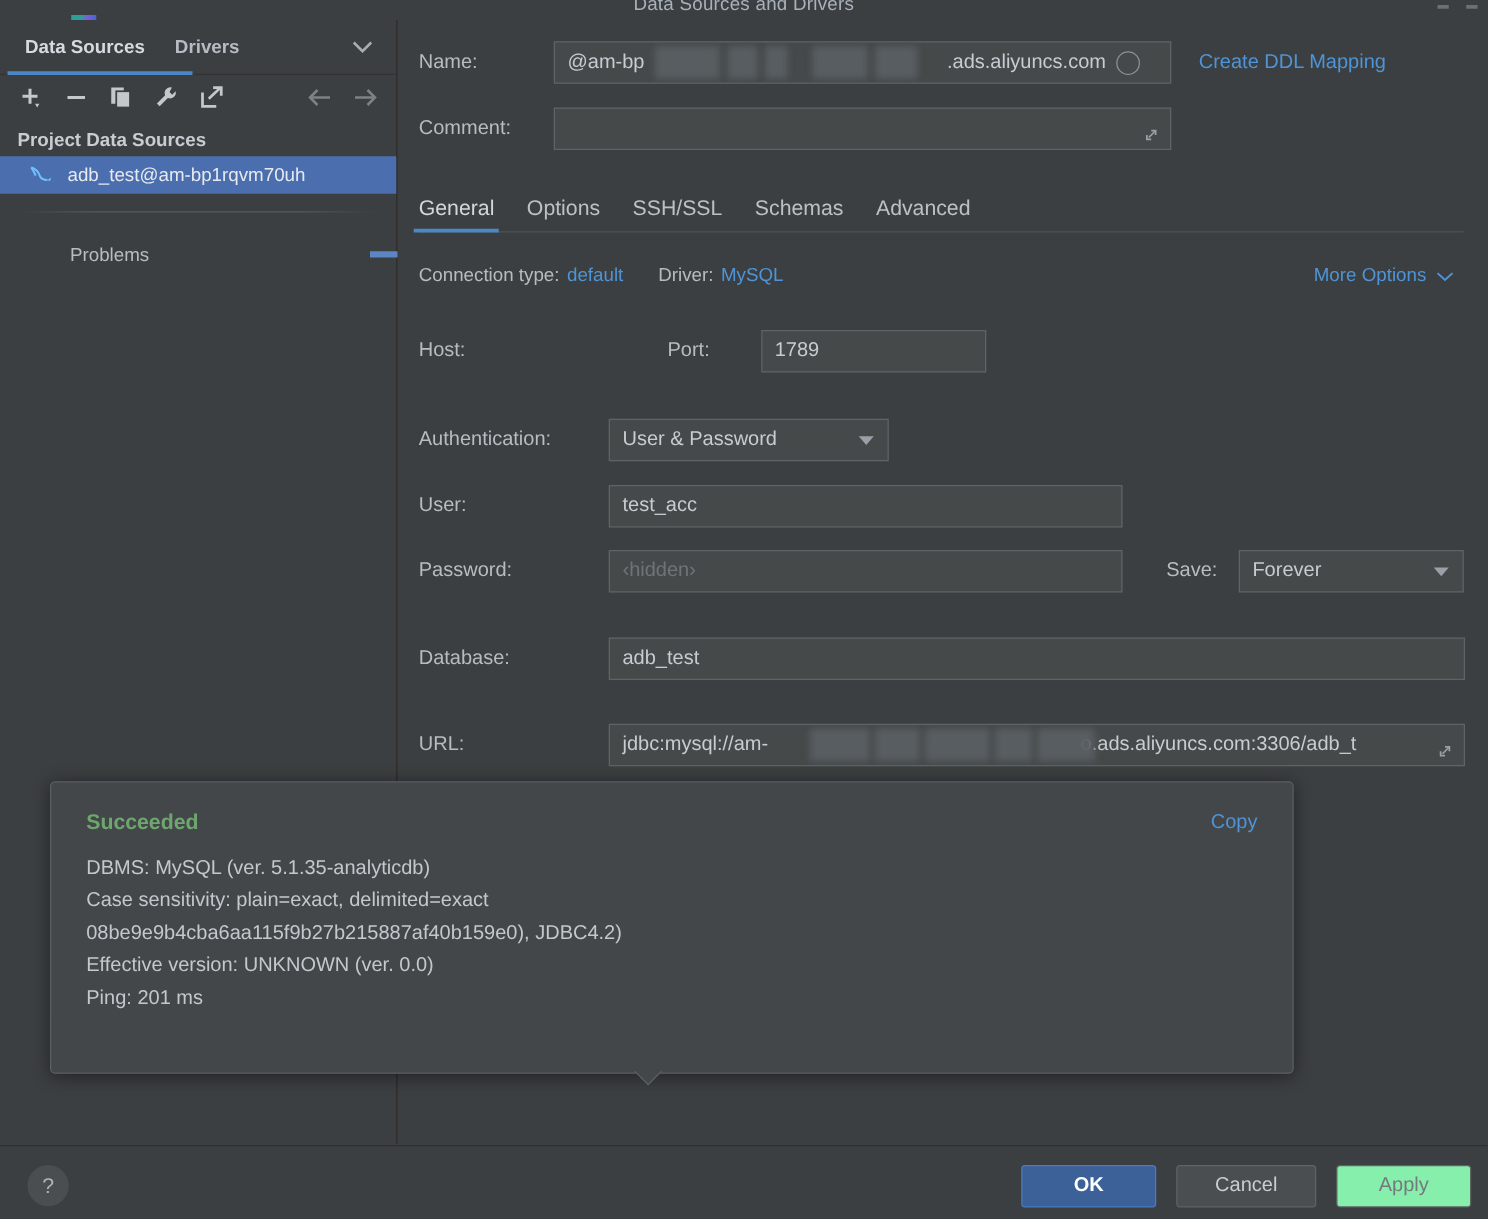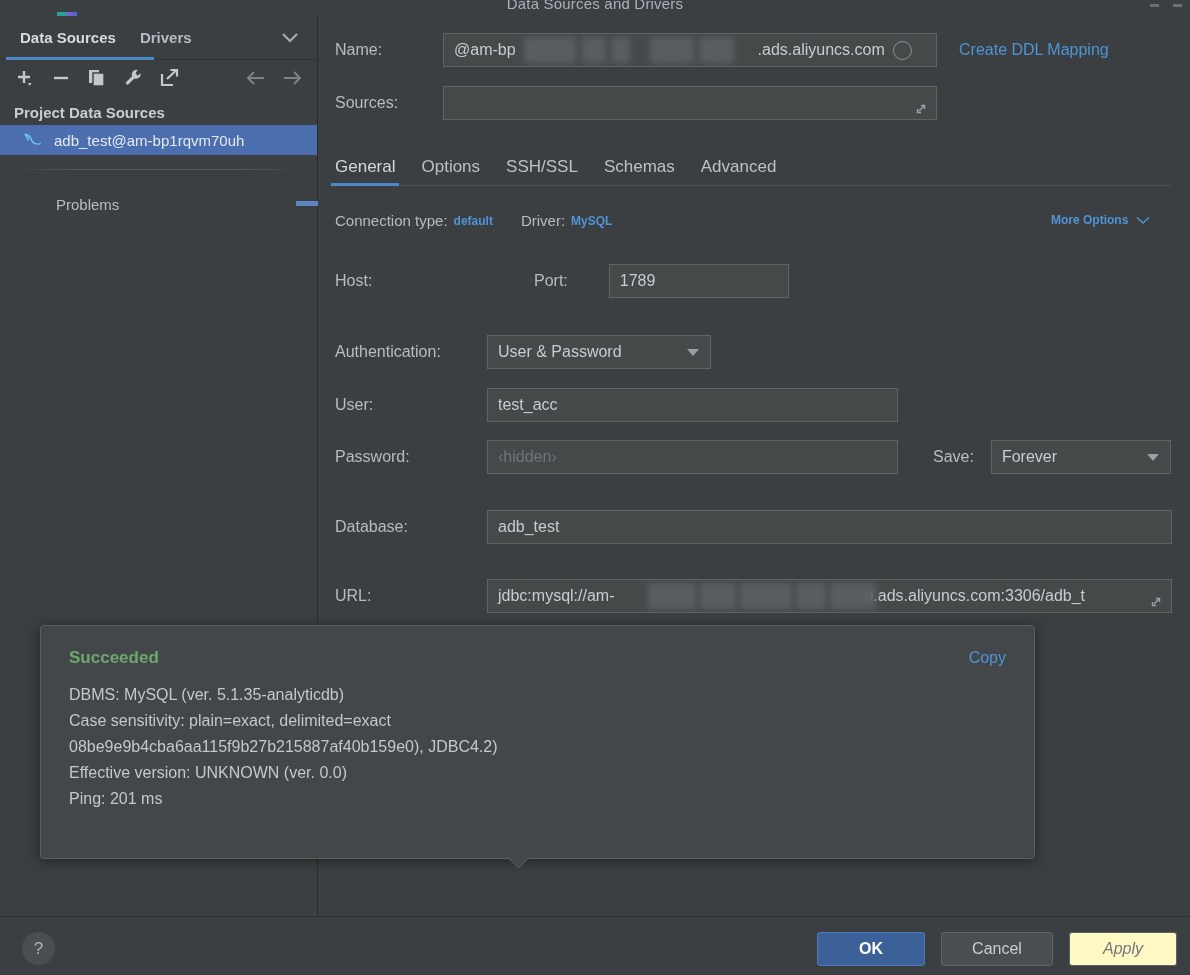--- a/index.html
+++ b/index.html
@@ -106,21 +106,21 @@
     padding: 0 10px; height: 34px; line-height: 32px; position: relative;
     display: flex; align-items: center; overflow: hidden; white-space: nowrap;
   }
   .field .ph { color: #6f7479; }
 
   .blurbox {
     position: absolute; top: 3px; background: #5a5f63; filter: blur(3px);
     opacity: .95; border-radius: 1px;
   }
   .a-link { color: #4e94d6; font-size: 16px; cursor: pointer; }
-  .a-link.small { font-size: 12px; font-weight: bold; }
+  .a-link.small { font-size: 15px; }
 
   
   .ctabs {
     position: absolute; left: 335px; top: 150px; width: 836px; height: 36px;
     display: flex; align-items: flex-end; gap: 26px;
     border-bottom: 1px solid #4f5356;
   }
   .ctab { font-size: 17px; color: #bcc1c7; padding-bottom: 8px; position: relative; }
   .ctab.active { color: #d3d8de; }
   .ctab.active::after {
@@ -191,21 +191,21 @@
     border-radius: 50%; background: #4a4e50; color: #b0b5bb;
     display: flex; align-items: center; justify-content: center; font-size: 17px;
   }
   .btn {
     position: absolute; top: 15px; height: 34px; border-radius: 3px;
     display: flex; align-items: center; justify-content: center;
     font-size: 16px; border: 1px solid #5e6364; color: #c9ced3;
     background: #4a4e50;
   }
   .btn.primary { background: #3c6199; border-color: #4b7bbd; color: #ffffff; font-weight: bold; }
-  .btn.disabled { background: #fef9c3; color: #75797d; font-style: italic; }
+  .btn.disabled { background: #86efac; color: #75797d; }
   #btn-ok { left: 817px; width: 108px; }
   #btn-cancel { left: 941px; width: 112px; }
   #btn-apply { left: 1069px; width: 108px; }
 </style>
 </head>
 <body>
 
 <div class="titlebar">
   <div class="title-ico"></div>
   <div class="titlebar-inner">
@@ -309,21 +309,21 @@
       <span class="blurbox" style="left:168px; width:18px; height:26px;"></span>
       <span class="blurbox" style="left:206px; width:44px; height:26px;"></span>
       <span class="blurbox" style="left:256px; width:34px; height:26px;"></span>
       <span style="margin-left:242px;">.ads.aliyuncs.com</span>
       <span class="circle-ind" style="margin-left:8px;"></span>
     </div>
     <div class="a-link" style="margin-left:22px;">Create DDL Mapping</div>
   </div>
 
   <div class="row" style="left:335px; top:86px;">
-    <div class="lbl" style="width:108px;">Sources:</div>
+    <div class="lbl" style="width:108px;">Comment:</div>
     <div class="field" style="width:494px;">
       <span></span>
       <span class="expand-ico">
         <svg width="14" height="14" viewBox="0 0 14 14">
           <path d="M5 9 L10 4" stroke="#9aa0a6" stroke-width="1.4"></path>
           <path d="M7 3.5 H10.5 V7" stroke="#9aa0a6" stroke-width="1.4" fill="none"></path>
           <path d="M3.5 7 V10.5 H7" stroke="#9aa0a6" stroke-width="1.4" fill="none"></path>
         </svg>
       </span>
     </div>

